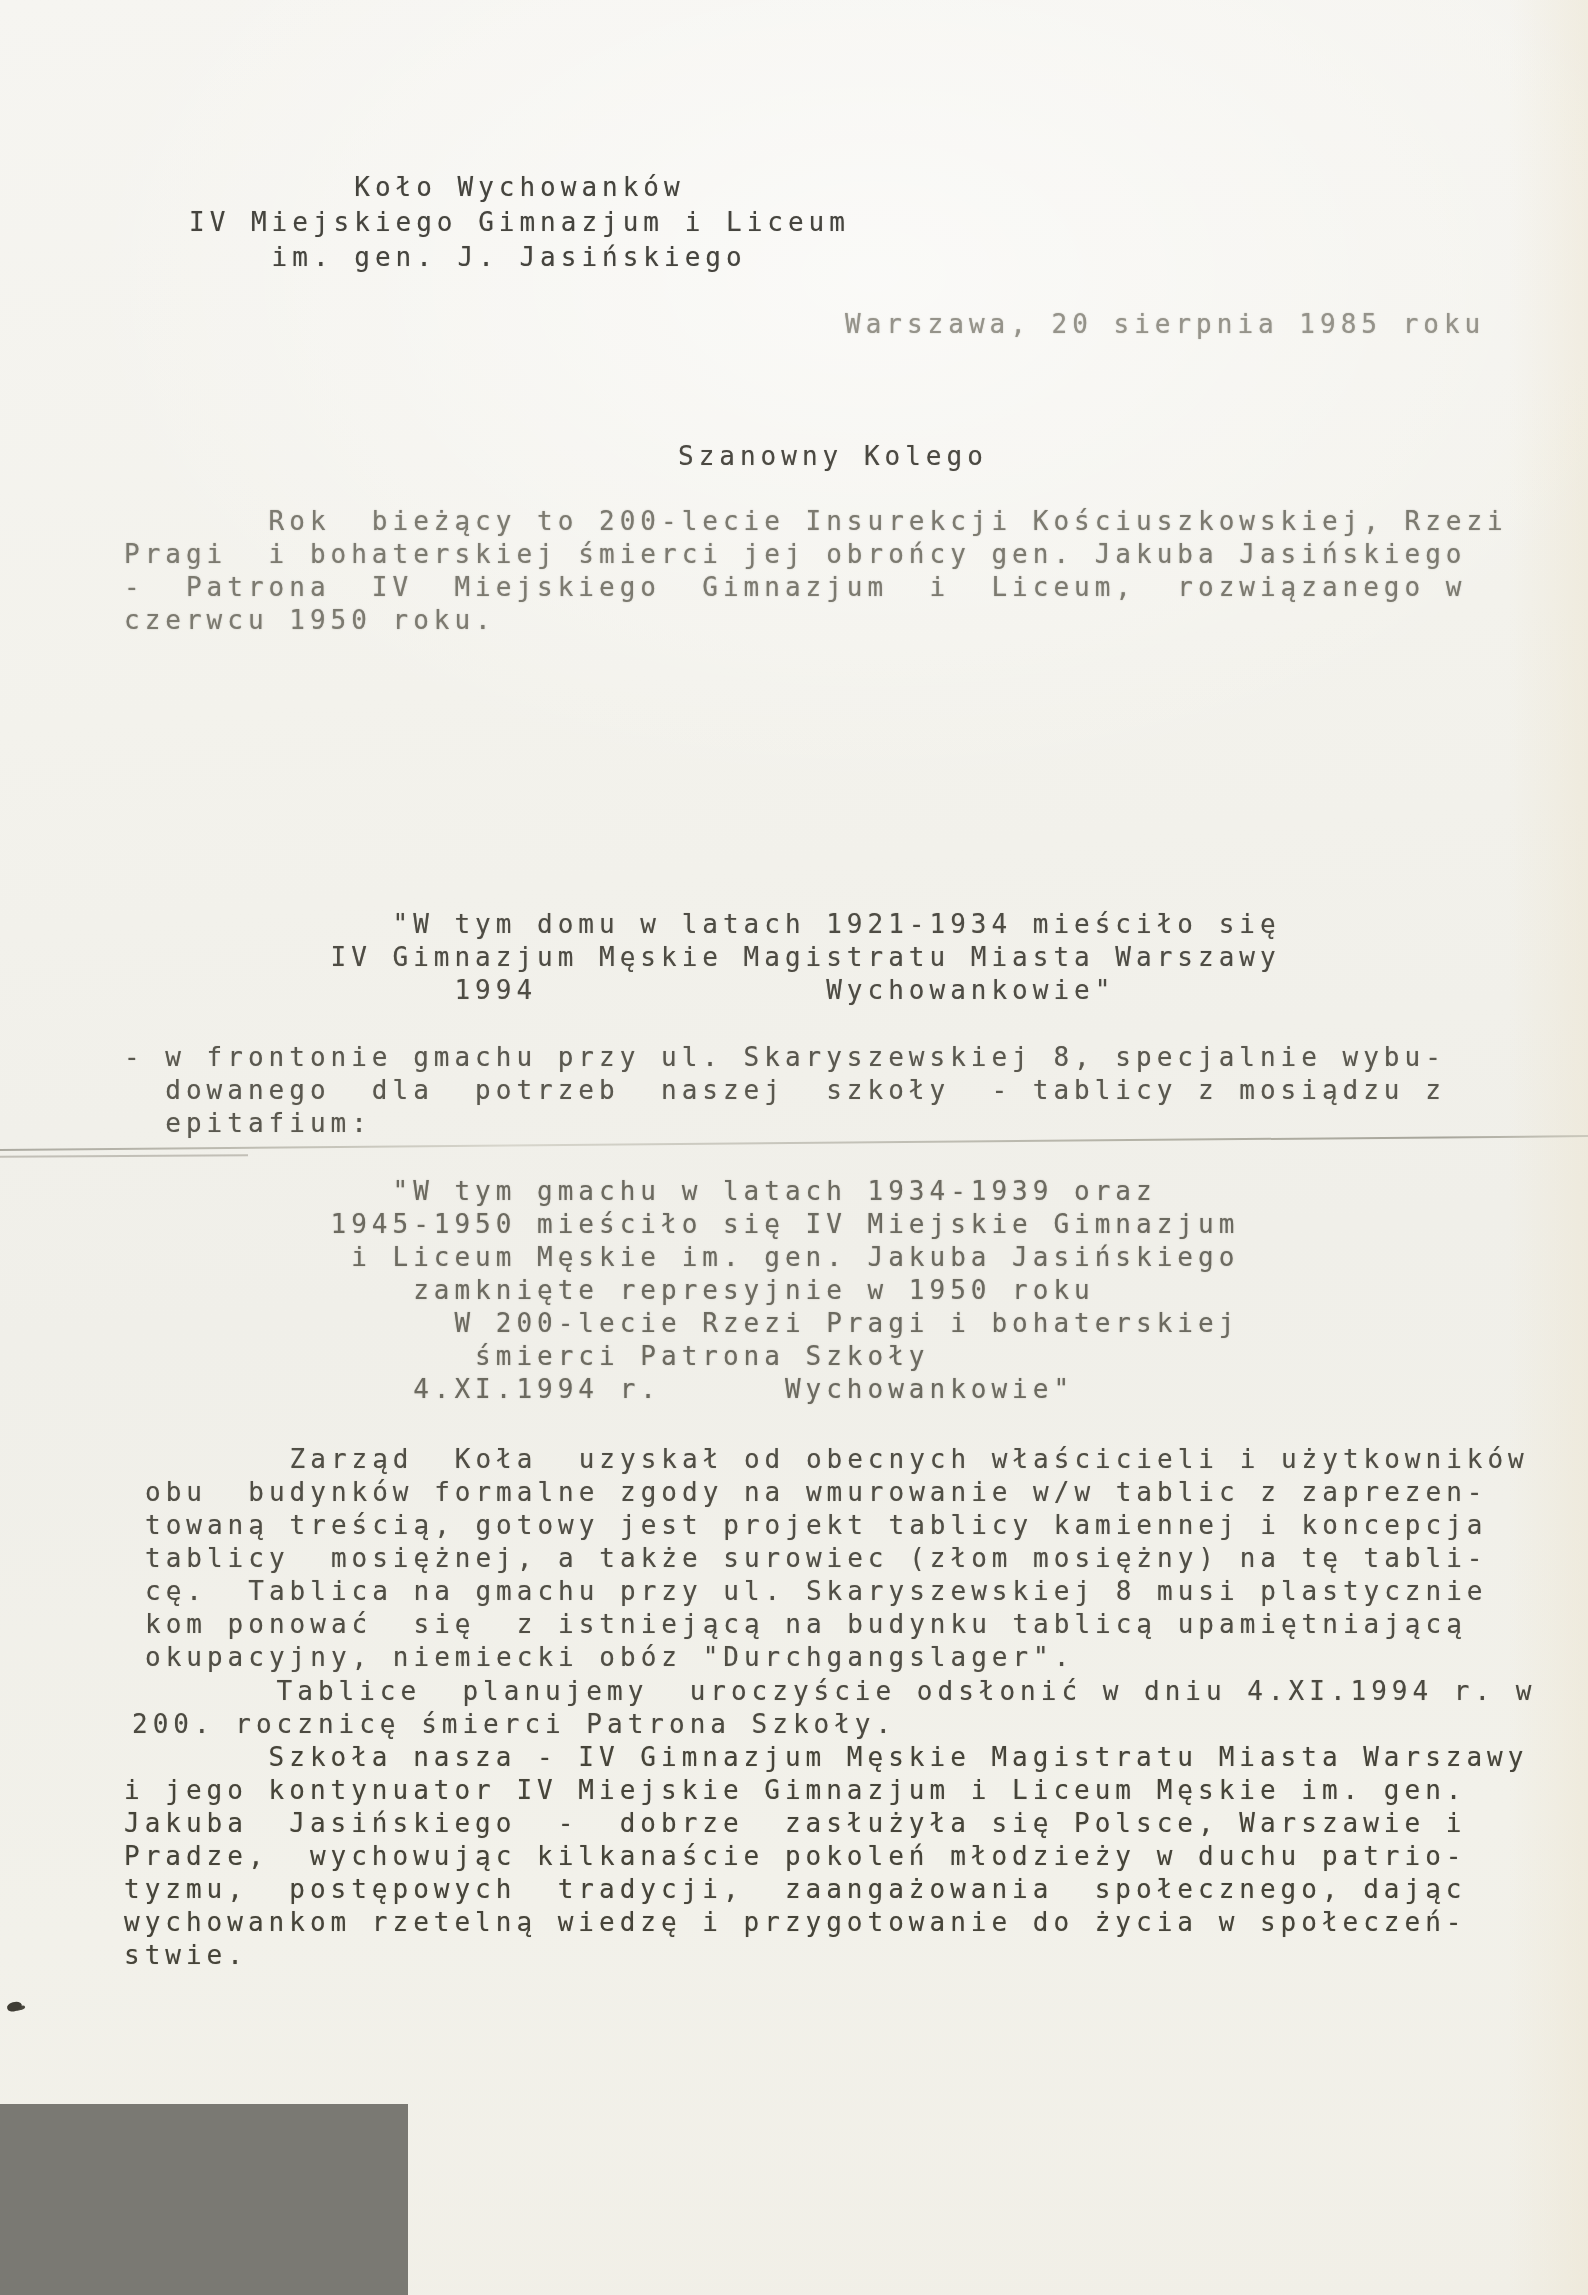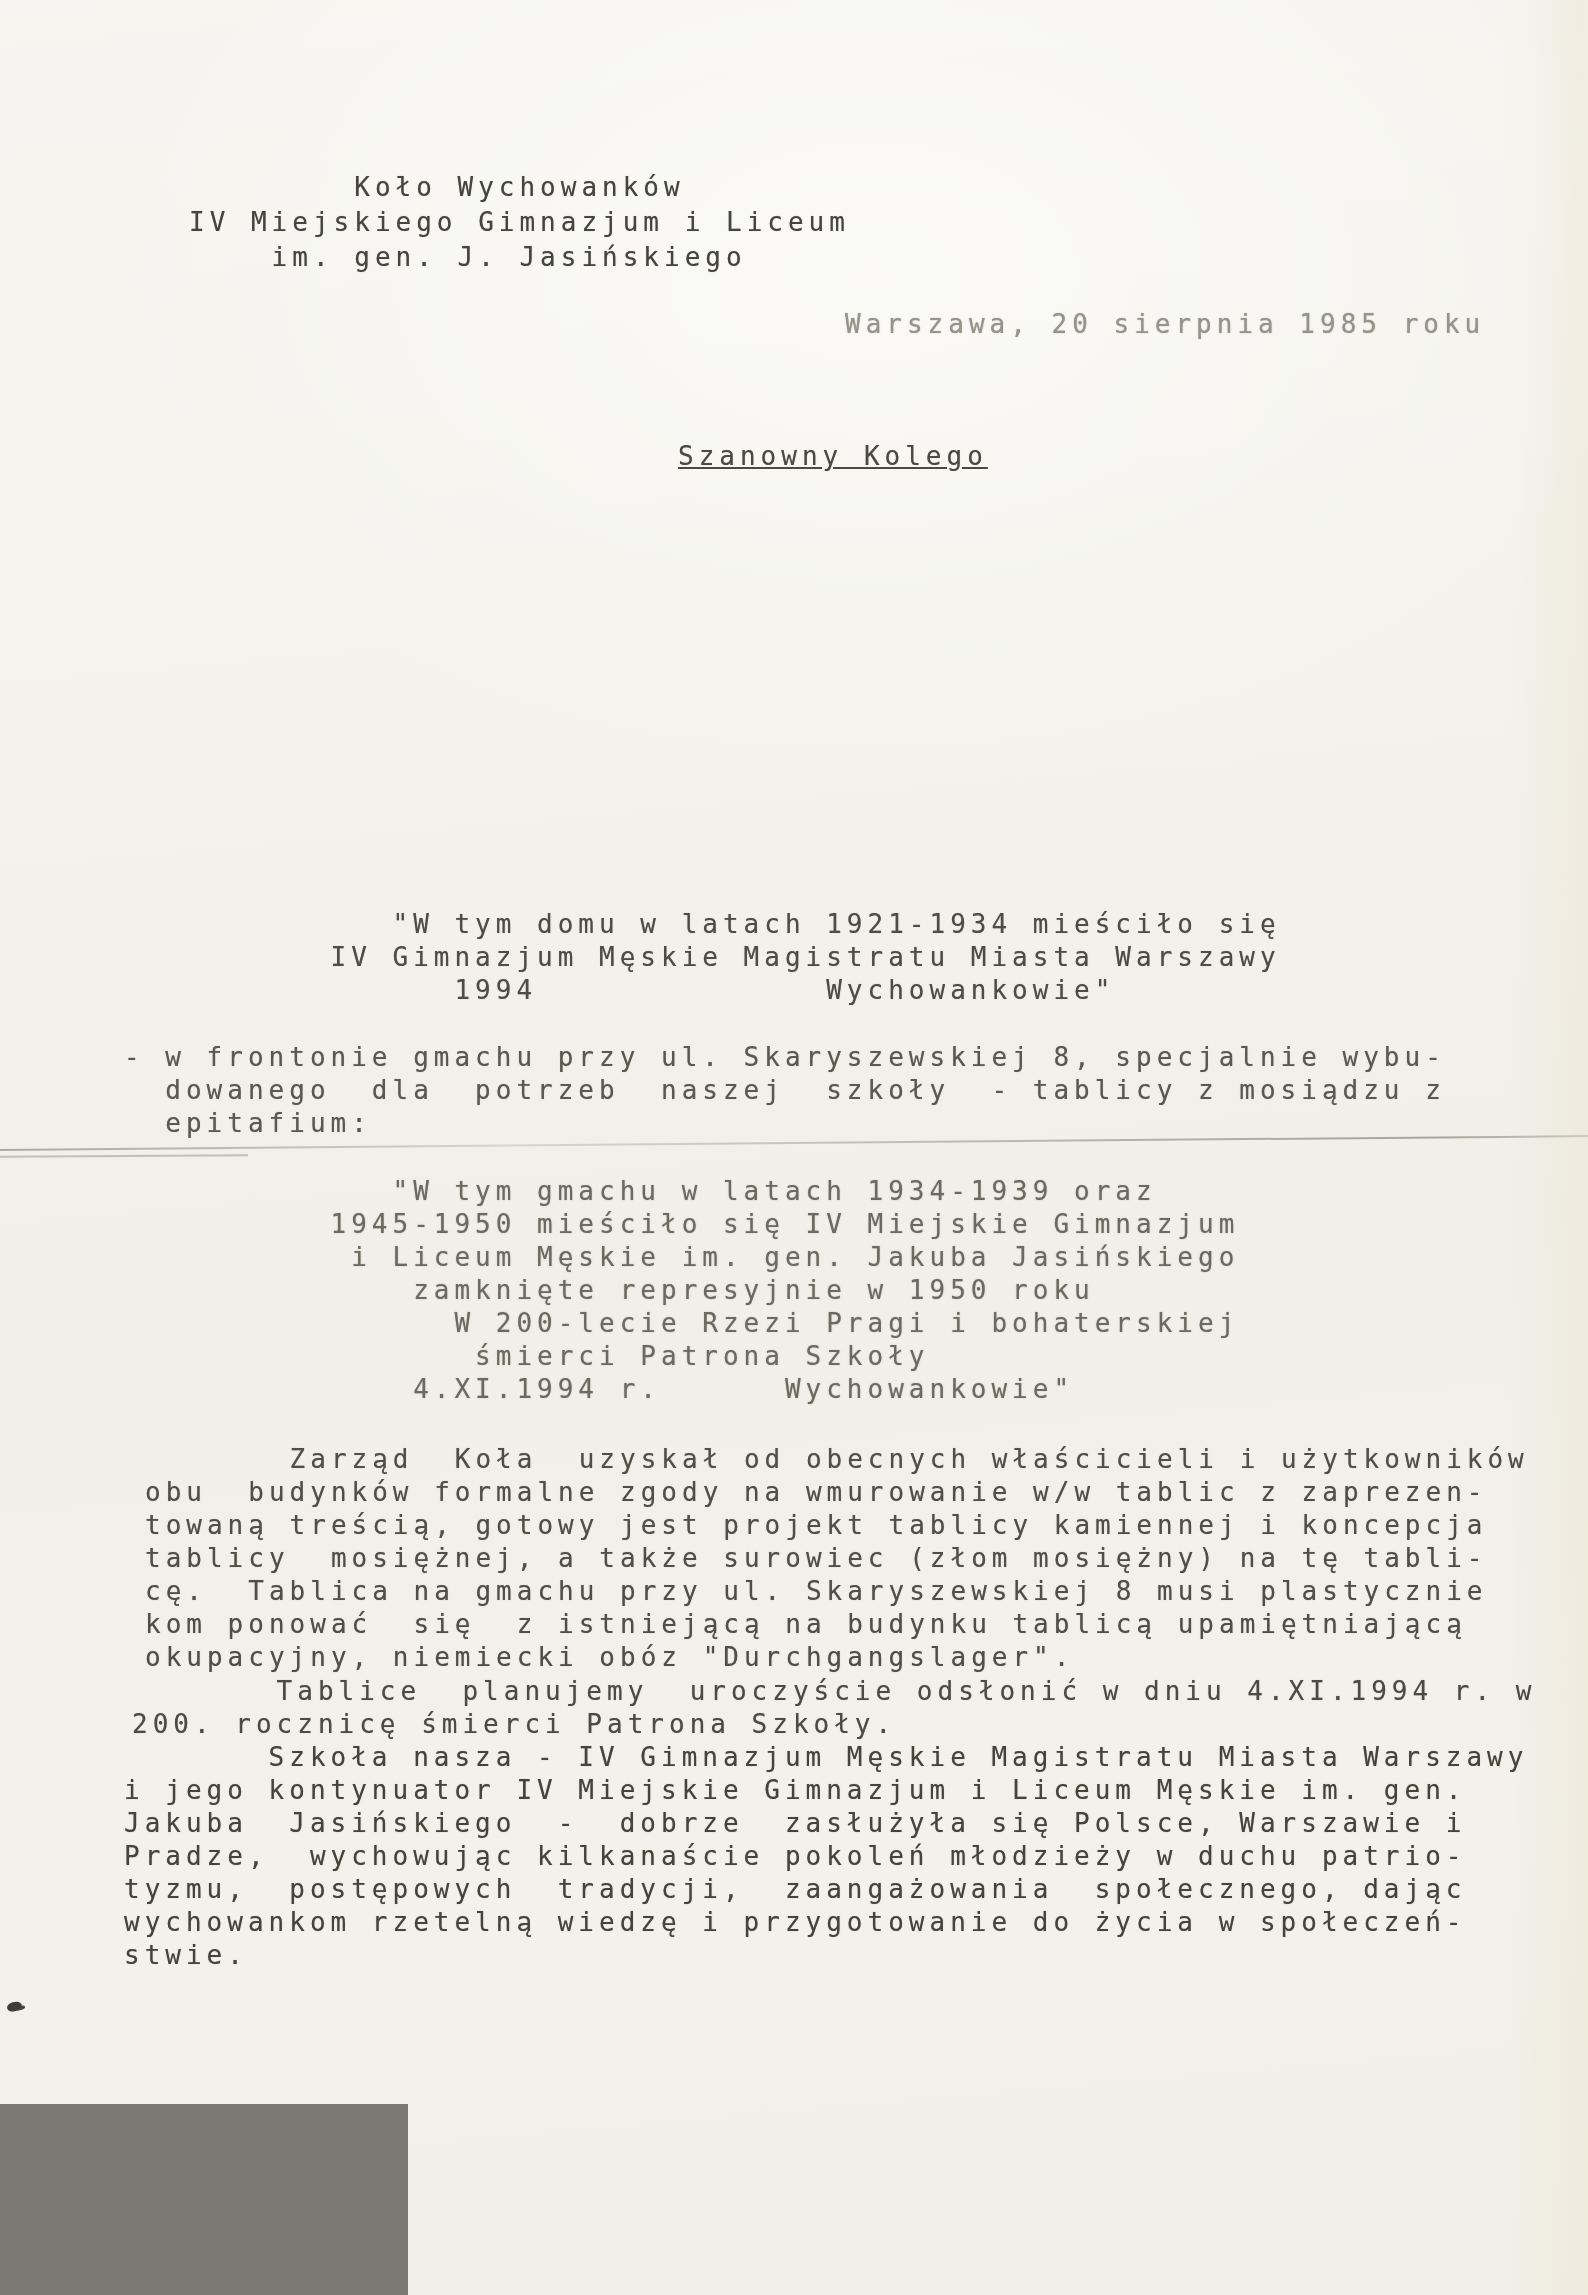--- a/index.html
+++ b/index.html
@@ -20,21 +20,21 @@
   .tw{
     position:absolute;margin:0;
     font-family:"DejaVu Sans Mono",monospace;
     font-size:26px;line-height:33px;letter-spacing:5px;
     white-space:pre;
     color:#4a483f;
     text-shadow:0 0 0.8px rgba(70,66,56,.45);
   }
   .lh{left:189px;top:170px;line-height:35px;color:#45443e;}
   .date{left:845px;top:308px;color:#95938a;text-shadow:0 0 1.2px rgba(120,116,105,.6);}
-  .salut{left:678px;top:440px;color:#4b4942;text-decoration:underline;}
+  .salut{left:678px;top:440px;color:#4b4942;}
   .p1{left:124px;top:505px;color:#7c7a70;text-shadow:0 0 1.3px rgba(110,106,95,.55);}
   .p2{left:124px;top:637px;color:#5d5b52;}
   .it1{left:124px;top:769px;color:#55534a;}
   .q1{left:124px;top:908px;color:#4e4c44;}
   .it2{left:124px;top:1041px;color:#5a584f;}
   .q2{left:124px;top:1175px;color:#6c6a60;text-shadow:0 0 1.2px rgba(105,101,90,.5);}
   .p3{left:124px;top:1443px;color:#504e45;margin-left:21px;}
   .p4{left:124px;top:1675px;color:#4c4a41;margin-left:8px;}
   .p5{left:124px;top:1741px;color:#464439;}
   .fold{
@@ -63,20 +63,24 @@
 <body>
 
 <div id="page">
 
   <pre class="tw lh">        Koło Wychowanków
 IV Miejskiego Gimnazjum i Liceum
     im. gen. J. Jasińskiego</pre>
   <pre class="tw date">Warszawa, 20 sierpnia 1985 roku</pre>
   <pre class="tw salut">Szanowny Kolego</pre>
 
+  <pre class="tw p1">       Rok  bieżący to 200-lecie Insurekcji Kościuszkowskiej, Rzezi
+Pragi  i bohaterskiej śmierci jej obrońcy gen. Jakuba Jasińskiego
+-  Patrona  IV  Miejskiego  Gimnazjum  i  Liceum,  rozwiązanego w
+czerwcu 1950 roku.</pre>
   <pre class="tw q1">             "W tym domu w latach 1921-1934 mieściło się
           IV Gimnazjum Męskie Magistratu Miasta Warszawy
                 1994              Wychowankowie"</pre>
   <pre class="tw it2">- w frontonie gmachu przy ul. Skaryszewskiej 8, specjalnie wybu-
   dowanego  dla  potrzeb  naszej  szkoły  - tablicy z mosiądzu z
   epitafium:</pre>
   <pre class="tw q2">             "W tym gmachu w latach 1934-1939 oraz
           1945-1950 mieściło się IV Miejskie Gimnazjum
            i Liceum Męskie im. gen. Jakuba Jasińskiego
               zamknięte represyjnie w 1950 roku

